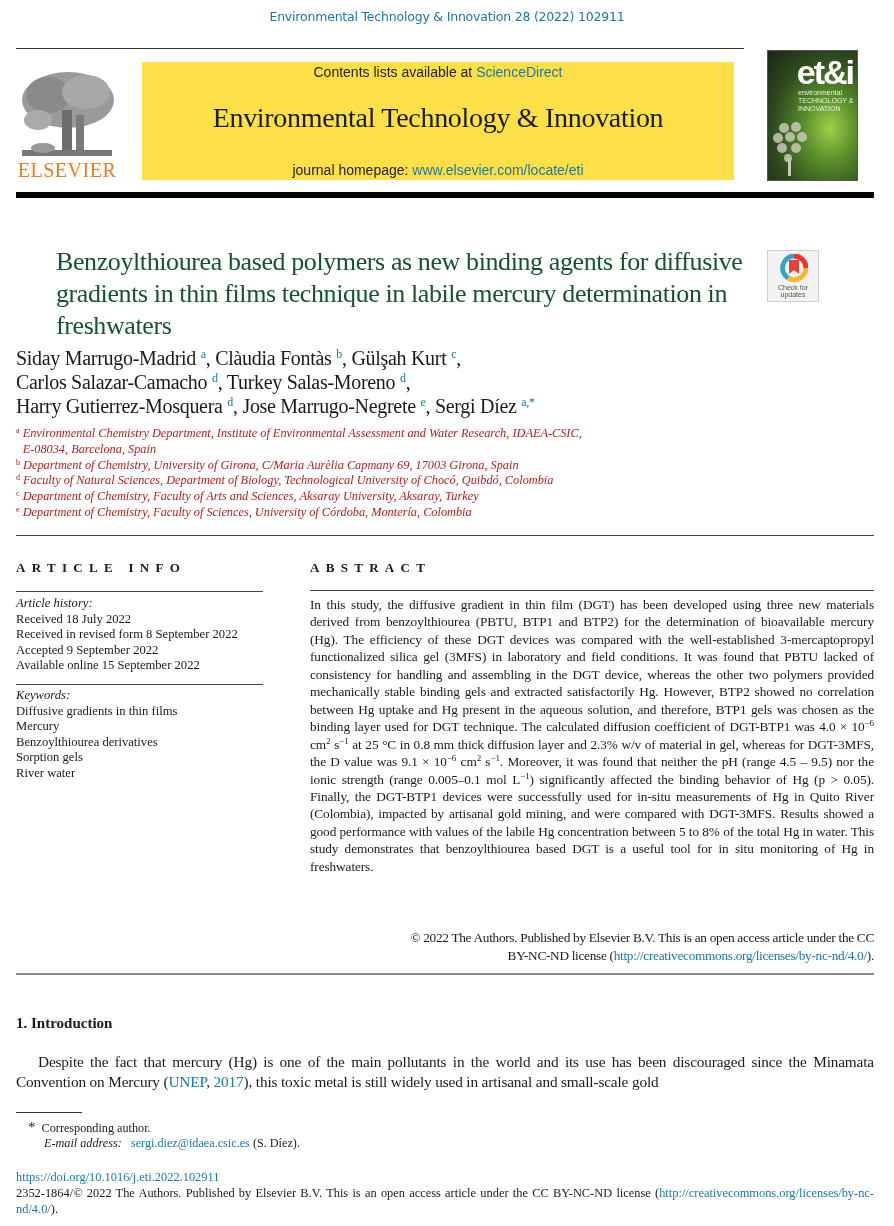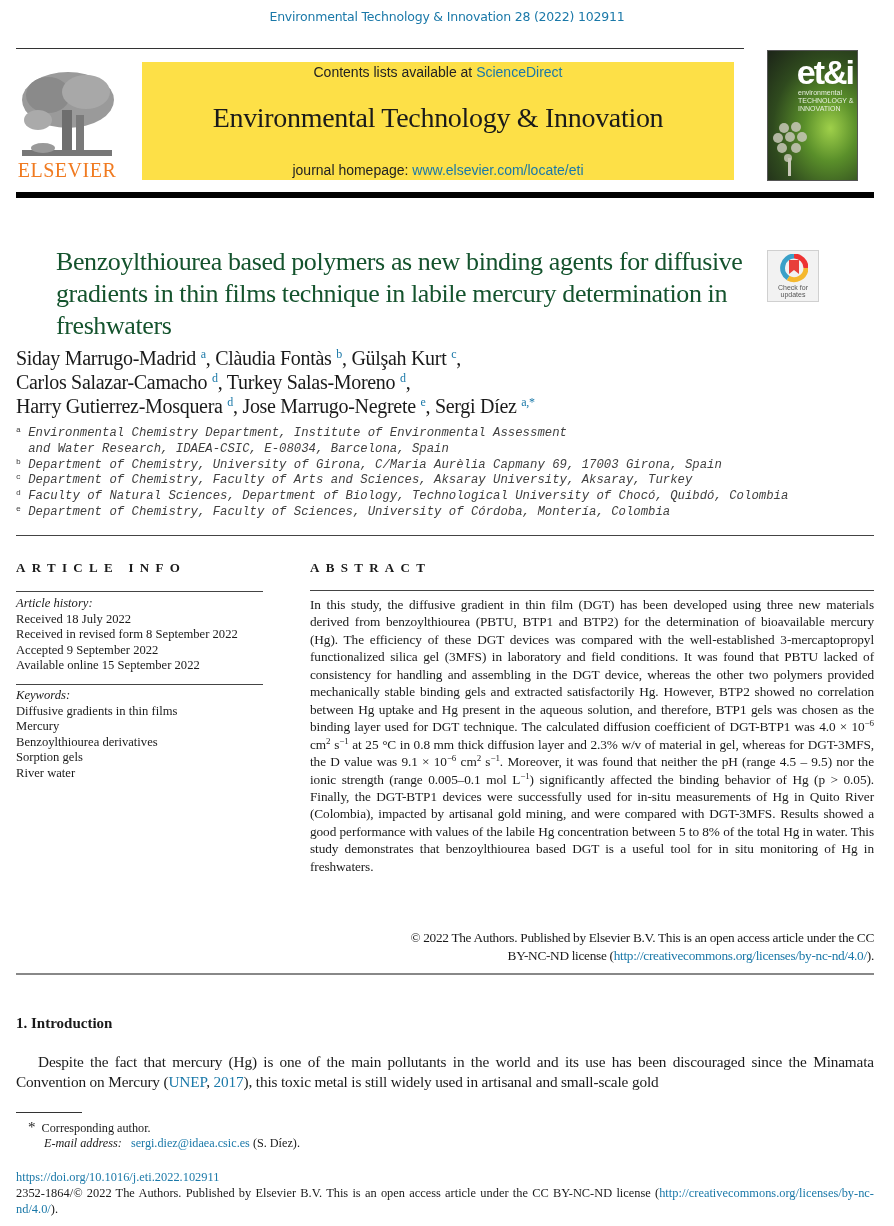--- a/index.html
+++ b/index.html
@@ -43,21 +43,21 @@
     background: #f2f2f2; border: 1px solid #d0d0d0; }
   .crossmark svg { position: absolute; top: 3px; left: 12px; }
   .crossmark-label { position: absolute; bottom: 3px; left: 0; width: 100%; text-align: center;
     font-family: "Liberation Sans", sans-serif; font-size: 7px; line-height: 7px; color: #555; }
 
   .authors { position: absolute; top: 346px; left: 16px; width: 780px;
     font-family: "Liberation Serif", serif; font-size: 20px; line-height: 24px; color: #1a1a1a; letter-spacing: -0.3px; }
   .authors sup { font-size: 12px; color: #1a78a8; vertical-align: 7px; line-height: 0; }
 
   .affiliations { position: absolute; top: 426px; left: 16px; width: 800px;
-    font-family: Liberation Mono, monospace; font-style: italic; font-size: 12.3px; line-height: 15.8px; color: #404040; }
+    font-family: Liberation Serif, serif; font-style: italic; font-size: 12.3px; line-height: 15.8px; color: #b91c1c; }
   .affiliations sup { font-size: 8px; vertical-align: 4px; line-height: 0; font-style: normal; }
 
   .rule-full { position: absolute; left: 16px; width: 858px; height: 1px; background: #444; }
 
   .section-label { position: absolute; top: 560px; font-family: "Liberation Serif", serif; font-weight: bold;
     font-size: 13px; letter-spacing: 6.3px; color: #1a1a1a; }
 
   .info-rule { position: absolute; left: 16px; width: 247px; height: 1px; background: #444; }
 
   .info-block { position: absolute; left: 16px; width: 260px; font-family: "Liberation Serif", serif;
@@ -161,22 +161,22 @@
   <span><span>Carlos Salazar-Camacho</span>&nbsp;<sup>d</sup></span><span>, </span>
   <span><span>Turkey Salas-Moreno</span>&nbsp;<sup>d</sup></span><span>,</span><br>
   <span><span>Harry Gutierrez-Mosquera</span>&nbsp;<sup>d</sup></span><span>, </span>
   <span><span>Jose Marrugo-Negrete</span>&nbsp;<sup>e</sup></span><span>, </span>
   <span><span>Sergi Díez</span>&nbsp;<sup>a,*</sup></span>
 </div>
 
 <div class="affiliations">
   <div><sup>a</sup>&nbsp;<span style="display:inline-block;width:560px;vertical-align:top;">Environmental Chemistry Department, Institute of Environmental Assessment and Water Research, IDAEA-CSIC, E-08034, Barcelona, Spain</span></div>
   <div><sup>b</sup>&nbsp;<span>Department of Chemistry, University of Girona, C/Maria Aurèlia Capmany 69, 17003 Girona, Spain</span></div>
+  <div><sup>d</sup>&nbsp;<span>Faculty of Natural Sciences, Department of Biology, Technological University of Chocó, Quibdó, Colombia</span></div>
   <div><sup>c</sup>&nbsp;<span>Department of Chemistry, Faculty of Arts and Sciences, Aksaray University, Aksaray, Turkey</span></div>
-  <div><sup>d</sup>&nbsp;<span>Faculty of Natural Sciences, Department of Biology, Technological University of Chocó, Quibdó, Colombia</span></div>
   <div><sup>e</sup>&nbsp;<span>Department of Chemistry, Faculty of Sciences, University of Córdoba, Montería, Colombia</span></div>
 </div>
 
 <div class="rule-full" style="top:535px;"></div>
 
 <div class="section-label" style="left:16px;">ARTICLE INFO</div>
 <div class="info-rule" style="top:591px;"></div>
 <div class="info-block" style="top:596px;">
   <div class="label">Article history:</div>
   <div>Received 18 July 2022</div>

